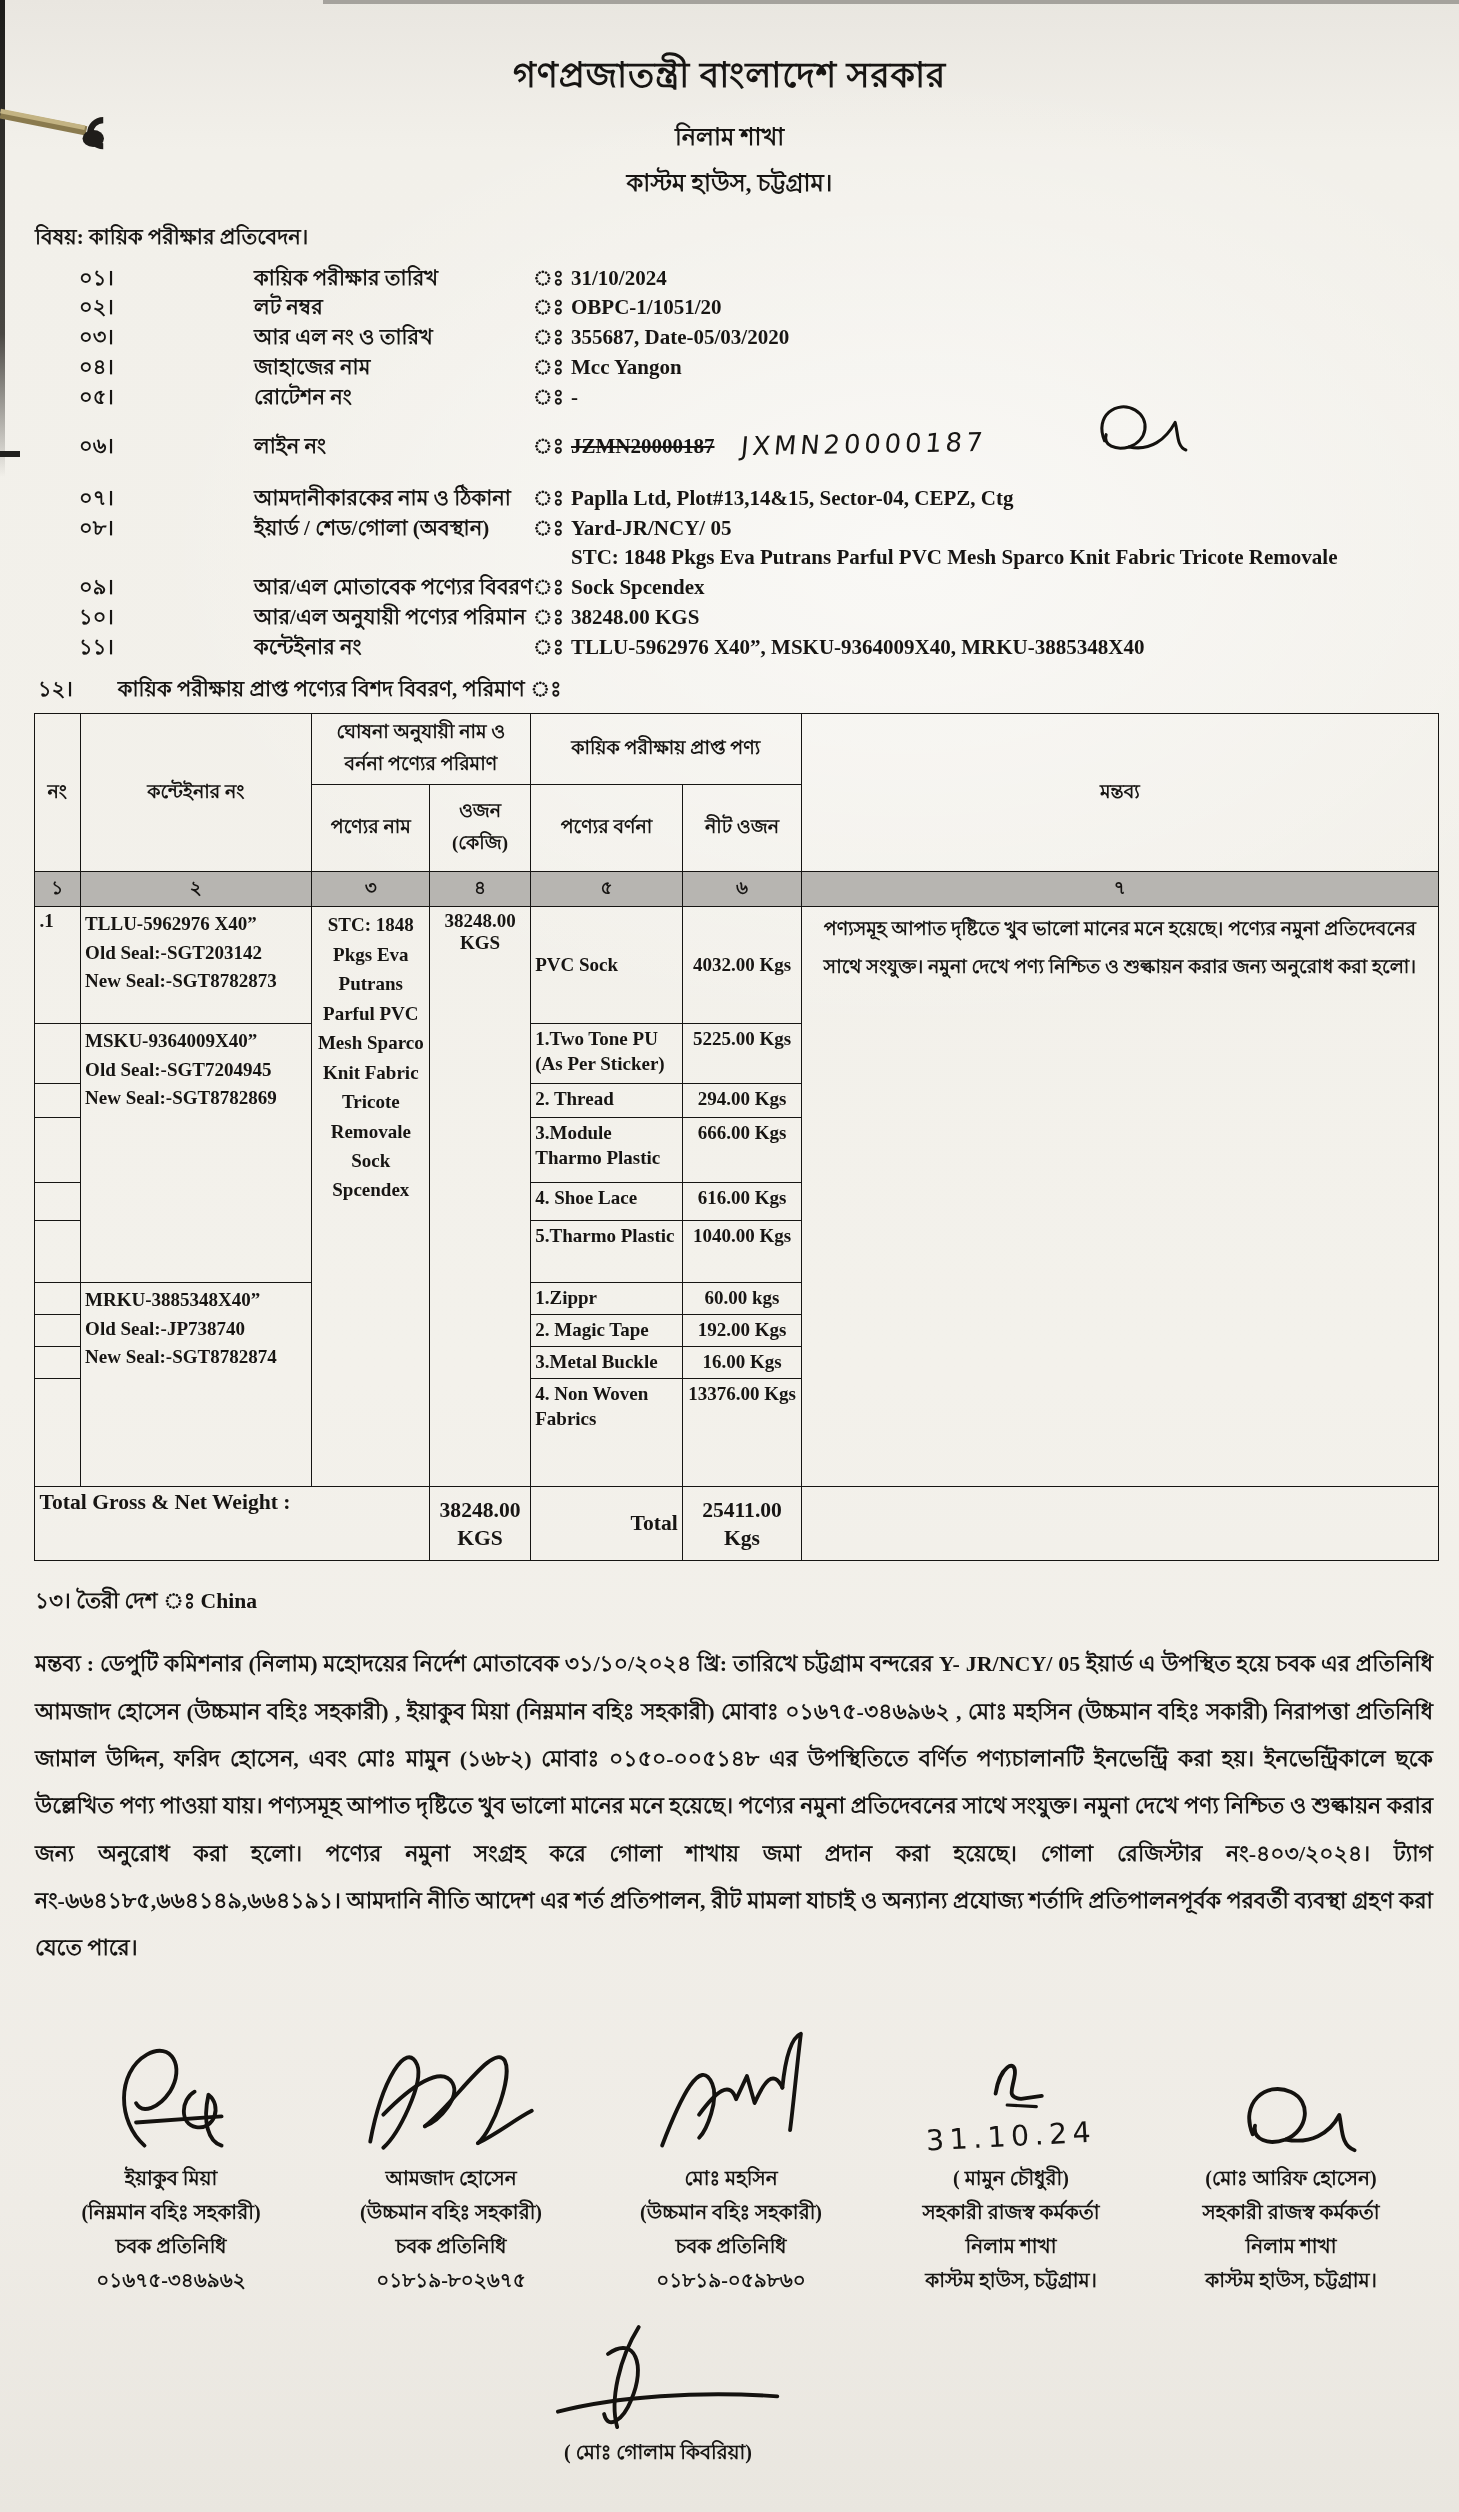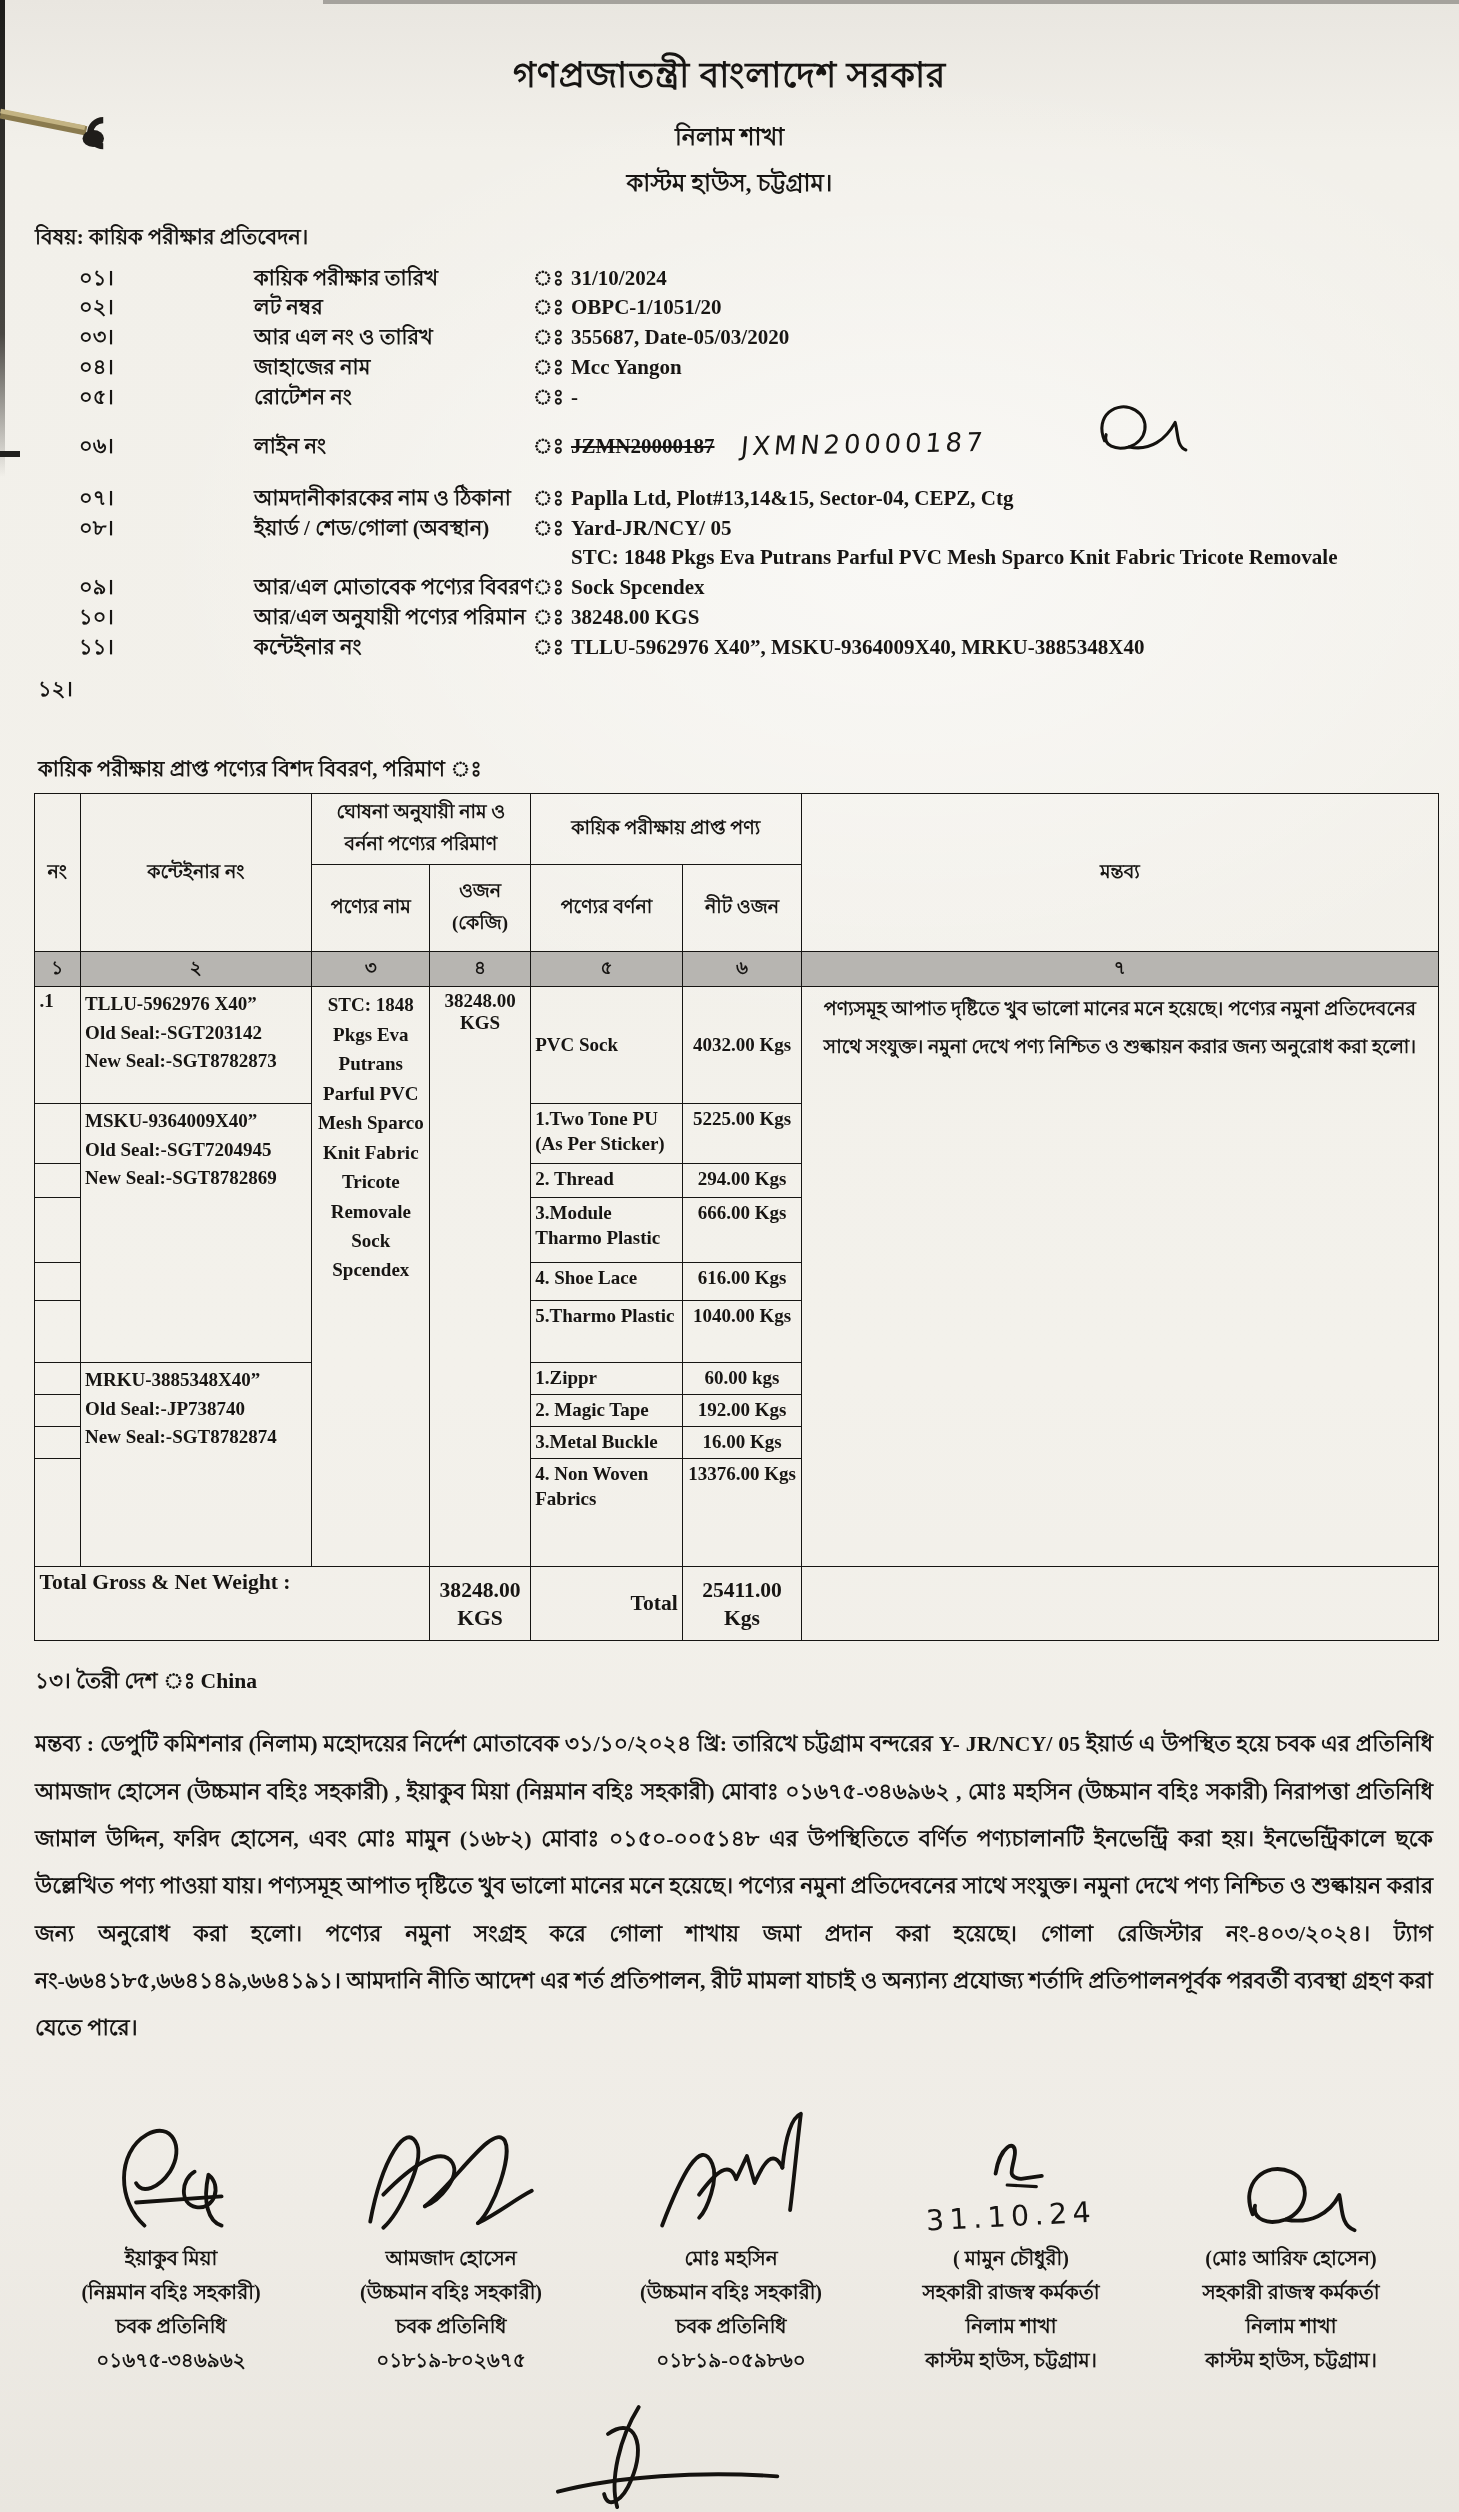--- a/index.html
+++ b/index.html
@@ -22,21 +22,21 @@
   .source{margin:4.6px 0 0 35px;font-size:21.6px;font-weight:bold;}
   .items{margin-top:7.7px;}
   .item-row{display:grid;grid-template-columns:175px 279px 38px auto;margin-left:79px;
     font-size:21px;font-weight:bold;line-height:1.42;align-items:baseline;}
   .item-row .val{padding-right:18px;}
   .val-narrow{display:inline-block;max-width:808px;}
   .strike{text-decoration:line-through;text-decoration-thickness:2.3px;}
   .handwritten{font-family:"DejaVu Sans",sans-serif;font-weight:normal;font-size:26px;letter-spacing:3.8px;
     display:inline-block;transform:rotate(-1deg) skewX(-6deg);margin-left:21.6px;}
   .init-svg{vertical-align:middle;margin-left:85px;transform:translateY(-20px);}
-  .row12{display:flex;gap:45px;margin:10.8px 0 4.6px 38px;font-size:21px;font-weight:bold;flex-direction:column;}
+  .row12{display:flex;gap:45px;margin:10.8px 0 4.6px 38px;font-size:21px;font-weight:bold;}
   table.inv{border-collapse:collapse;margin-left:34px;width:1405px;table-layout:fixed;}
   table.inv th,table.inv td{border:1.9px solid #161513;padding:3.1px 4.6px;font-size:19px;font-weight:bold;vertical-align:top;}
   table.inv th{text-align:center;vertical-align:middle;font-size:19px;}
   .c1{width:45px;} .c2{width:229px;} .c3{width:117px;} .c4{width:99px;} .c5{width:151px;} .c6{width:117px;} .c7{width:630px;}
   tr.numrow td{background:#b7b5b1;text-align:center;font-size:18.5px;padding:1.5px;}
   td.ser{text-align:left;font-size:20px;}
   td.cont{font-size:20px;line-height:1.5;}
   td.desc{text-align:center;font-size:20px;line-height:1.55;}
   td.wt{text-align:center;font-size:20px;}
   td.gname{font-size:20px;line-height:1.3;}

